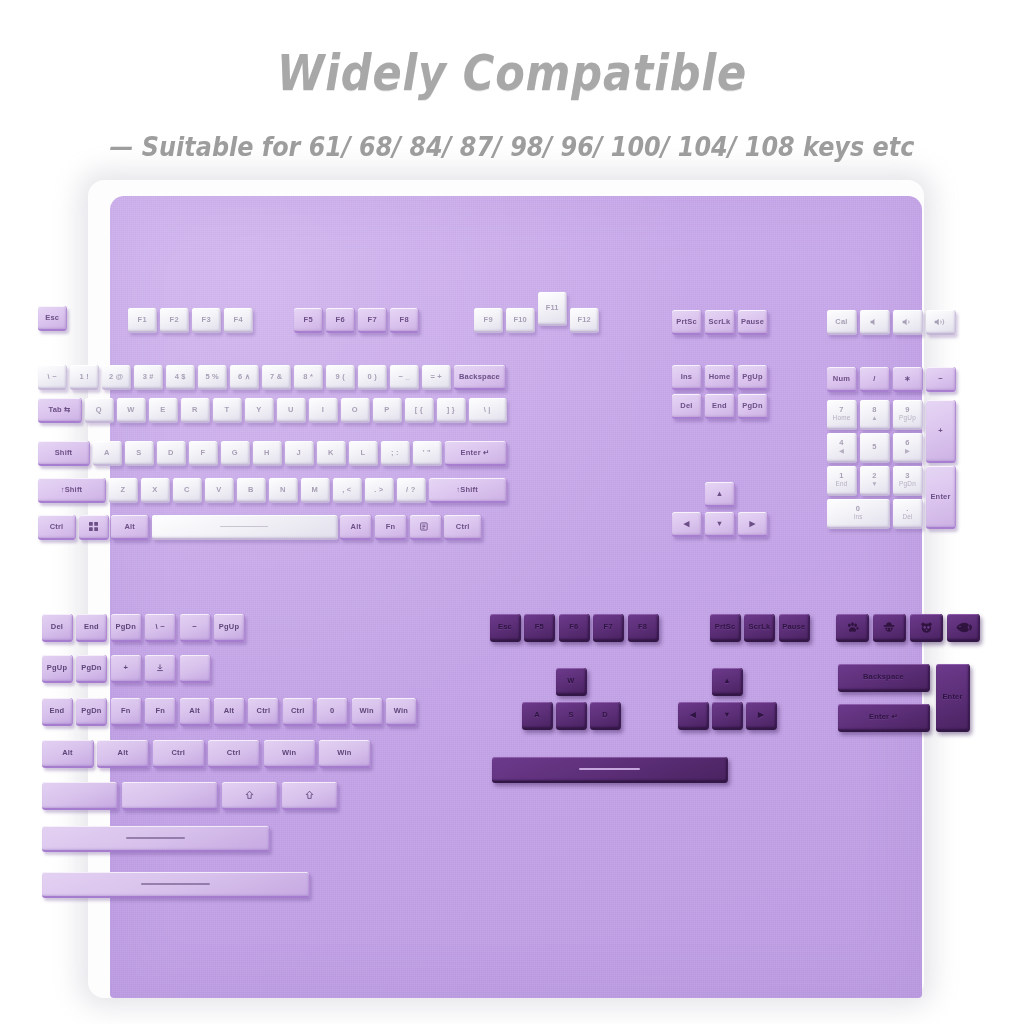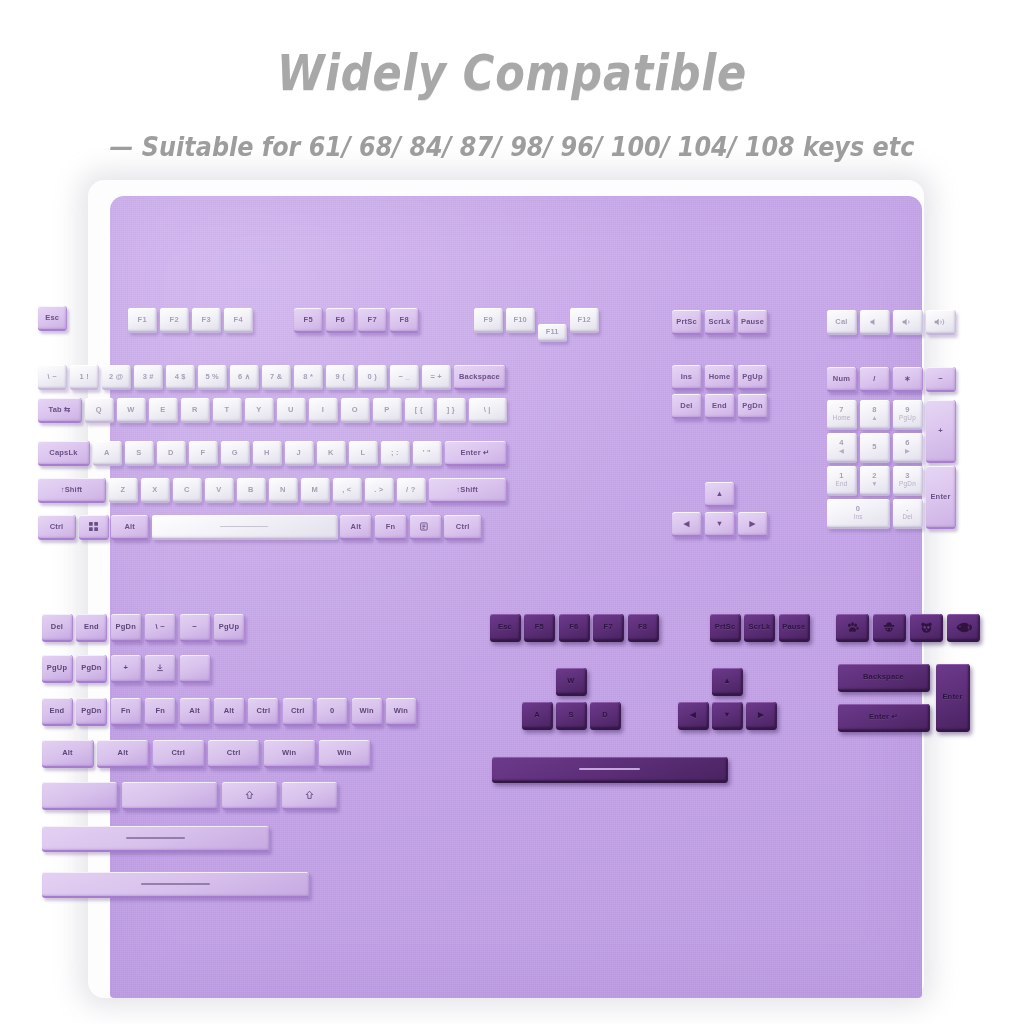--- a/index.html
+++ b/index.html
@@ -186,21 +186,21 @@
       <div class="key k-white" style="left: 474px; top: 308px; width: 29.4px; height: 25px;">
         <span>
           <span class="lbl">F9</span>
         </span>
       </div>
       <div class="key k-white" style="left: 506px; top: 308px; width: 29.4px; height: 25px;">
         <span>
           <span class="lbl">F10</span>
         </span>
       </div>
-      <div class="key k-white" style="left: 538px; top: 324px; width: 29.4px; height: 18px;">
+      <div class="key k-white" style="left: 538px; top: 292px; width: 29.4px; height: 34px;">
         <span>
           <span class="lbl">F11</span>
         </span>
       </div>
       <div class="key k-white" style="left: 570px; top: 308px; width: 29.4px; height: 25px;">
         <span>
           <span class="lbl">F12</span>
         </span>
       </div>
       <div class="key k-white" style="left: 38px; top: 365px; width: 29.4px; height: 25px;">
@@ -338,21 +338,21 @@
           <span class="lbl">] }</span>
         </span>
       </div>
       <div class="key k-white" style="left: 468.6px; top: 398px; width: 38px; height: 25px;">
         <span>
           <span class="lbl">\ |</span>
         </span>
       </div>
       <div class="key k-lilac" style="left: 38px; top: 441px; width: 52px; height: 25px;">
         <span>
-          <span class="lbl">CapsLk</span>
+          <span class="lbl">Shift</span>
         </span>
       </div>
       <div class="key k-white" style="left: 92.6px; top: 441px; width: 29.4px; height: 25px;">
         <span>
           <span class="lbl">A</span>
         </span>
       </div>
       <div class="key k-white" style="left: 124.6px; top: 441px; width: 29.4px; height: 25px;">
         <span>
           <span class="lbl">S</span>

